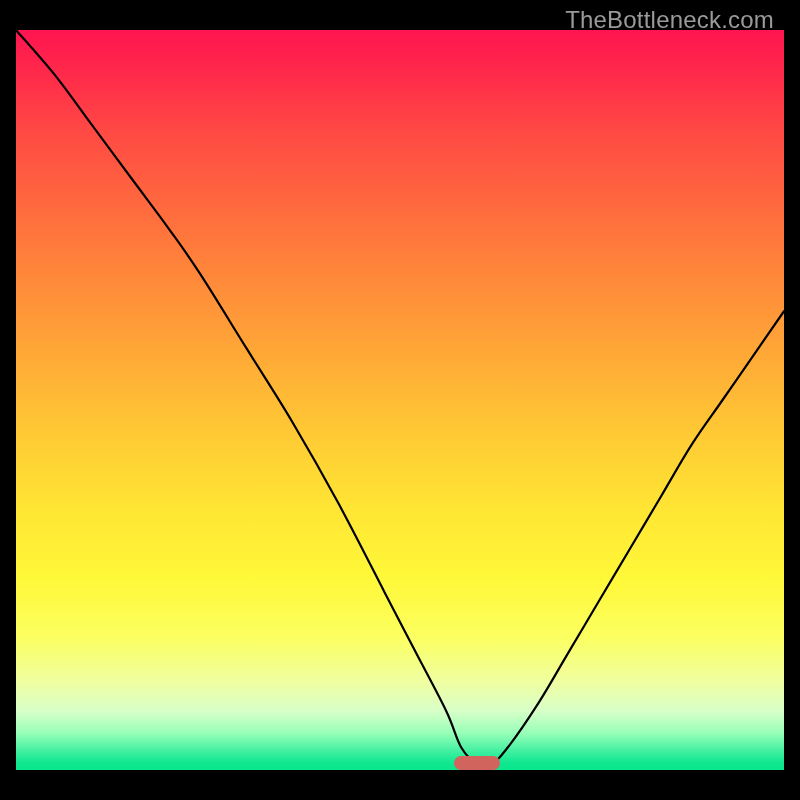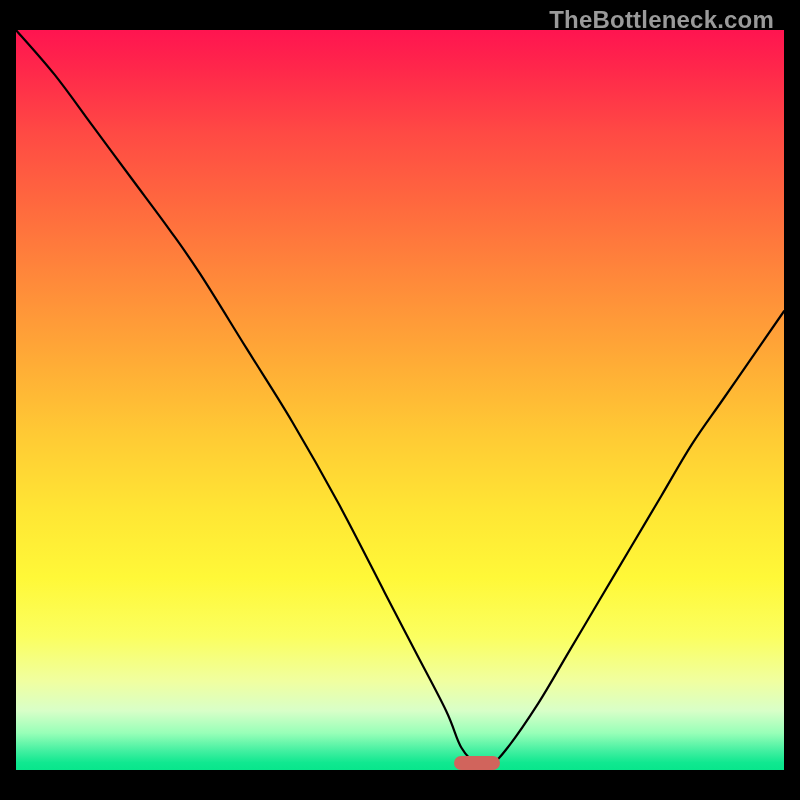--- a/index.html
+++ b/index.html
@@ -51,21 +51,21 @@
       #10e890 99%,
       #08e68c 100%
     );
   }
   .watermark {
     position: absolute;
     right: 10px;
     top: 4px;
     color: #9a9a9a;
     font-size: 24px;
-    font-weight: 700;
+    font-weight: 400;
     letter-spacing: 0.2px;
   }
   .curve {
     position: absolute;
     left: 0;
     top: 0;
     width: 768px;
     height: 740px;
   }
   .marker {

